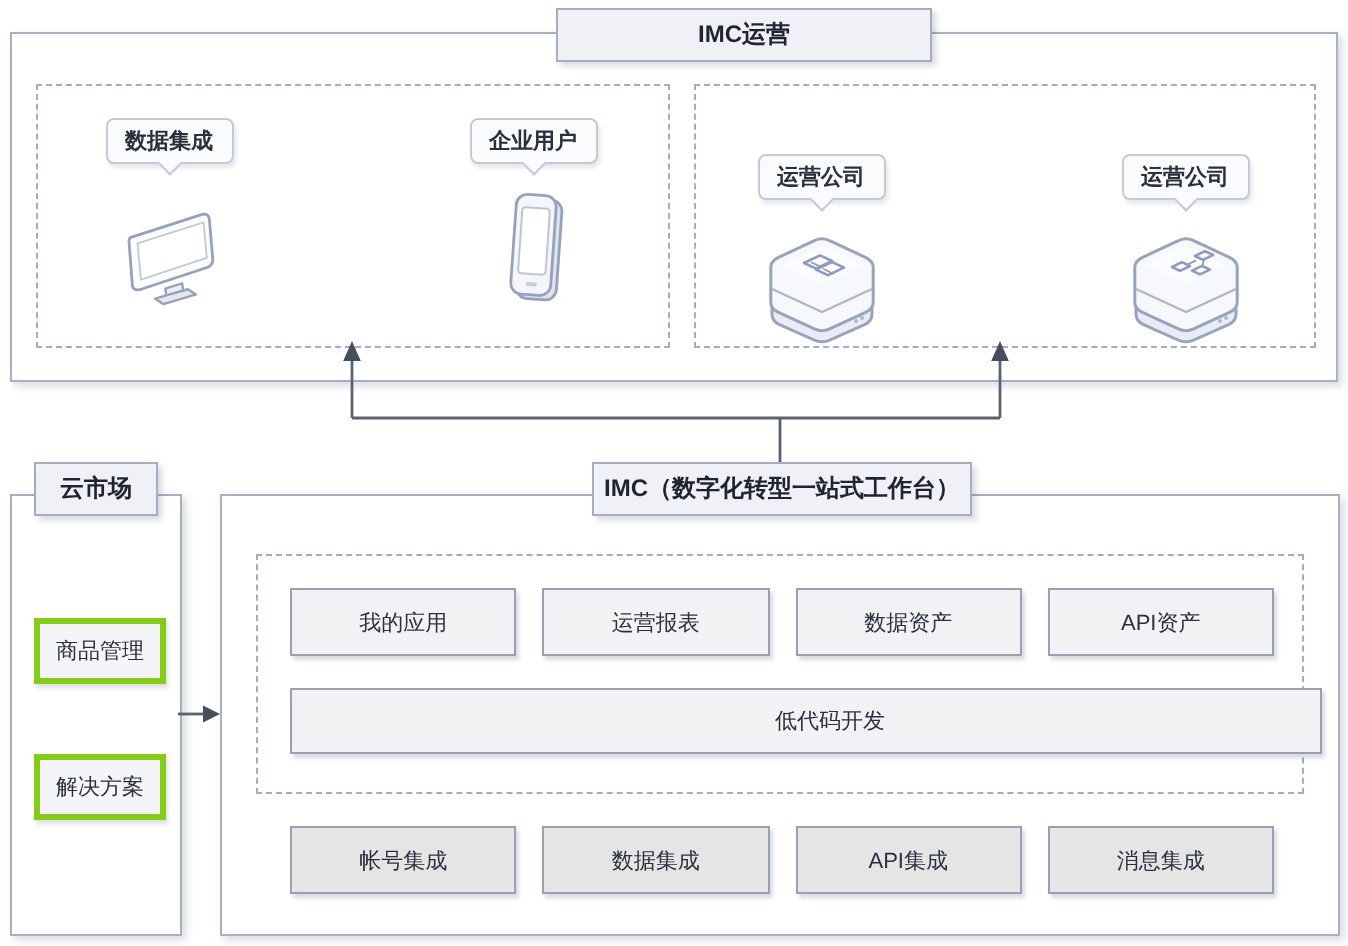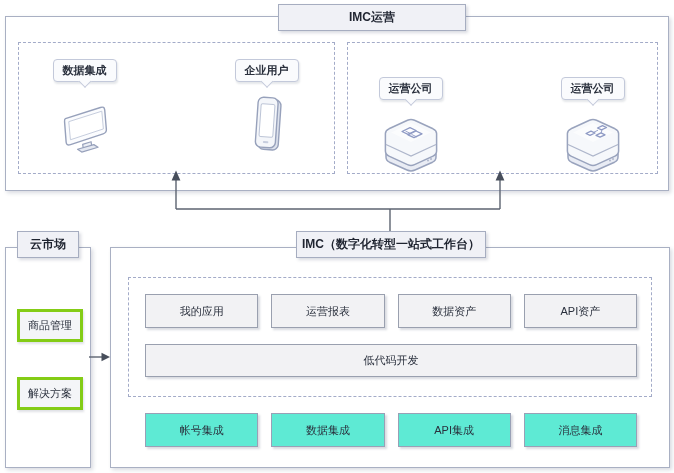--- a/index.html
+++ b/index.html
@@ -42,22 +42,22 @@
     font-size:11px;color:#2a303d;box-shadow:1px 2px 2px rgba(44,54,86,.15);
   }
   
   .btn-row{position:absolute;left:145px;width:492px;display:flex;gap:13px;}
   .btn{
     flex:1;height:32px;background:#f2f2f4;border:1px solid #9aa0af;
     display:flex;align-items:center;justify-content:center;
     font-size:11px;color:#2a303d;box-shadow:1.5px 2px 2px rgba(44,54,86,.18);
     white-space:nowrap;
   }
-  .btn.wide{position:absolute;left:145px;width:490px;height:31px;flex:none;}
-  .btn.integ{background:#5eead4;border-color:#99a0b6;}
+  .btn.wide{position:absolute;left:145px;width:490px;height:31px;flex:none;padding-left:24px;}
+  .btn.integ{background:#e5e5e5;border-color:#99a0b6;}
   
   .connector-layer{position:absolute;left:0;top:0;width:674px;height:473px;z-index:5;pointer-events:none;}
 </style>
 </head>
 <body>
 
 <div class="canvas">
 
   <div class="solid-box" style="left:5px;top:16px;width:662px;height:173px;"></div>
 

